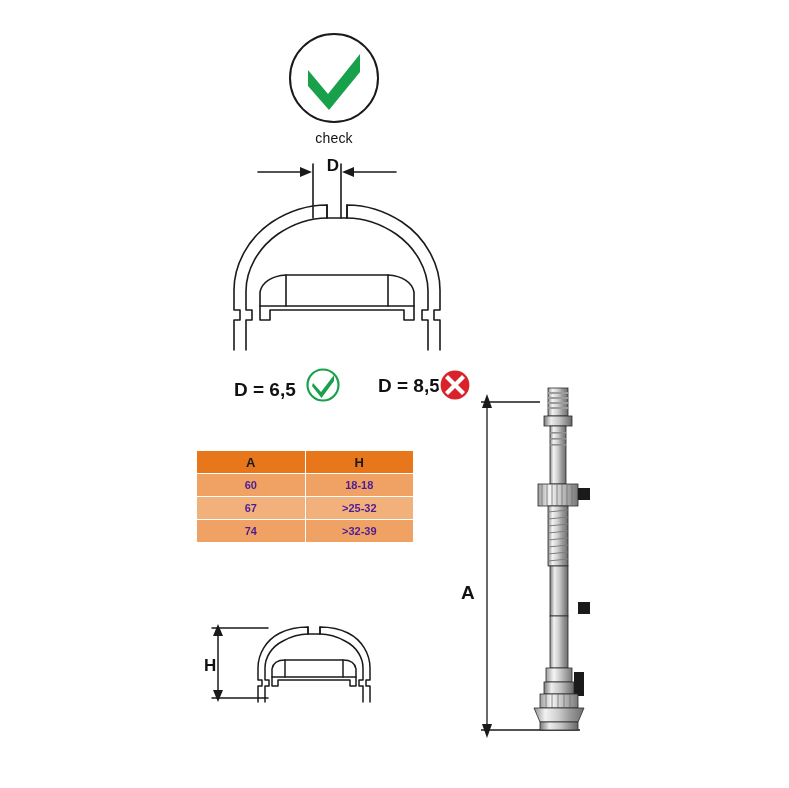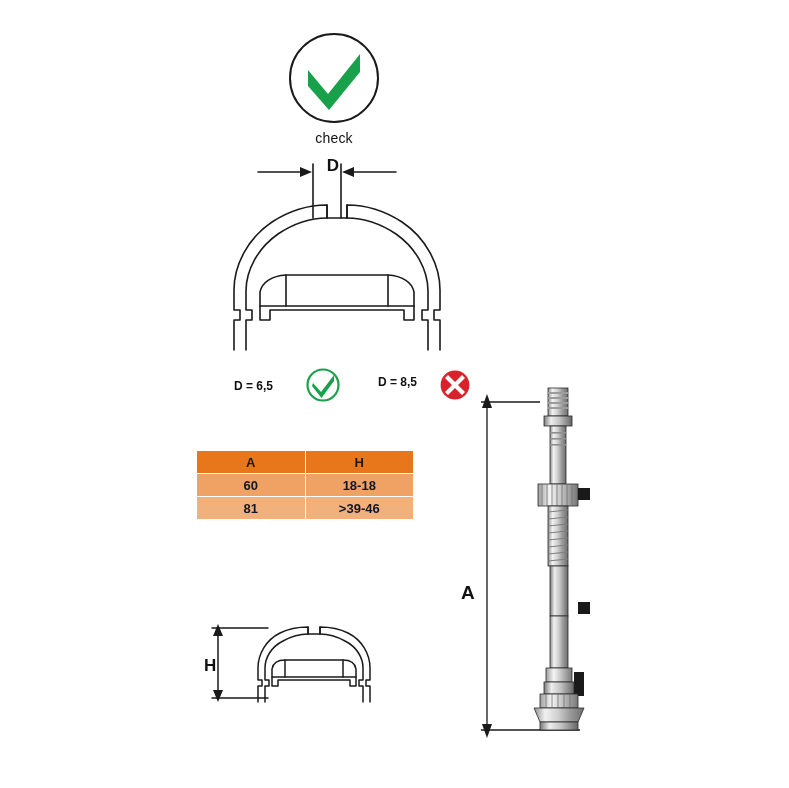--- a/index.html
+++ b/index.html
@@ -45,21 +45,21 @@
     left: 310px;
     top: 146px;
     width: 46px;
     text-align: center;
     font-size: 17px;
     font-weight: bold;
     color: #111;
   }
   .dval {
     position: absolute;
-    font-size: 12px;
+    font-size: 19px;
     font-weight: bold;
     color: #111;
   }
   .dval.ok  { left: 234px; top: 369px; }
   .dval.no  { left: 378px; top: 365px; }
 
   
   .table-wrap {
     position: absolute;
     left: 196px;
@@ -68,23 +68,23 @@
   }
   table.spec {
     border-collapse: collapse;
     width: 218px;
     table-layout: fixed;
   }
   table.spec th, table.spec td {
     border: 1px solid #ffffff;
     height: 22px;
     text-align: center;
-    font-size: 13px;
-    font-weight: bold;
-    color: #0f172a;
+    font-size: 11px;
+    font-weight: bold;
+    color: #4c1d95;
     padding: 0;
   }
   table.spec th {
     background: #e8761a;
     color: #1a1a1a;
     font-size: 13px;
   }
   table.spec td {
     background: #f0a868;
   }
@@ -182,22 +182,26 @@
           <th>A</th>
           <th>H</th>
         </tr>
       </thead>
       <tbody>
         <tr>
           <td class="col-a">60</td>
           <td class="col-h">18-18</td>
         </tr>
         <tr>
-          <td class="col-a">81</td>
-          <td class="col-h">&gt;39-46</td>
+          <td class="col-a">67</td>
+          <td class="col-h">&gt;25-32</td>
+        </tr>
+        <tr>
+          <td class="col-a">74</td>
+          <td class="col-h">&gt;32-39</td>
         </tr>
       </tbody>
     </table>
   </div>
 
   <div class="h-letter">H</div>
 
   <svg style="position:absolute;left:196px;top:600px;" width="210" height="110" viewBox="0 0 210 110">
     <g fill="none" stroke="#1a1a1a" stroke-width="1.5" stroke-linejoin="round" stroke-linecap="round">
 

